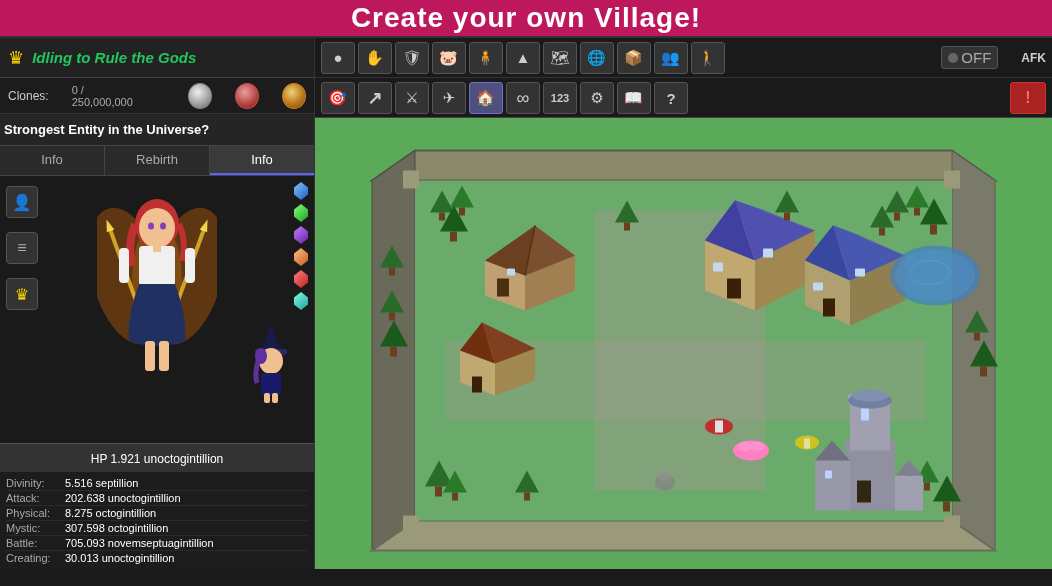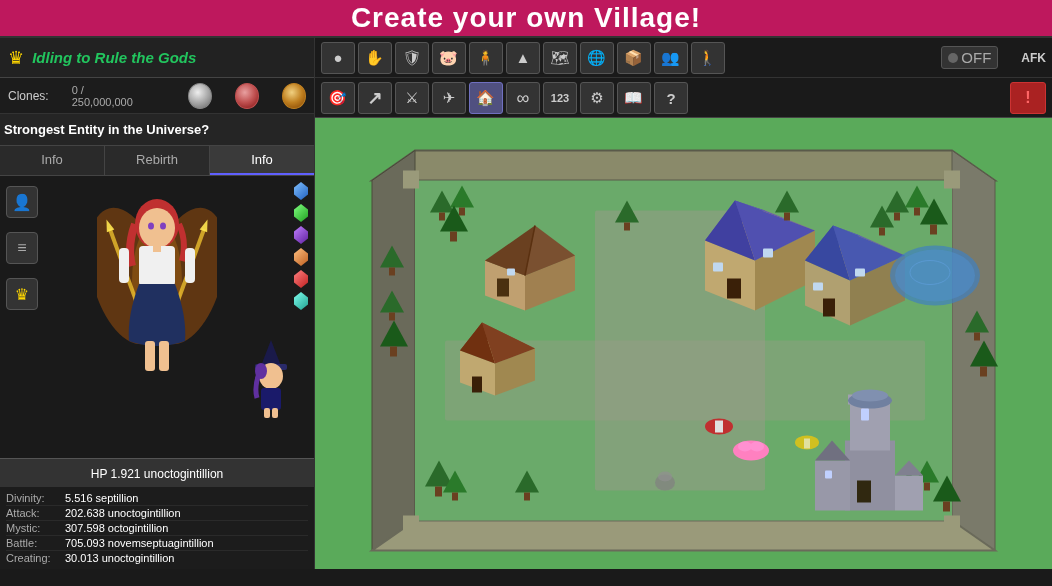--- a/index.html
+++ b/index.html
@@ -481,20 +481,24 @@
     </div>
 
     <div id="stats-table">
       <div class="stat-row">
         <span class="stat-name">Divinity:</span>
         <span class="stat-value">5.516 septillion</span>
       </div>
       <div class="stat-row">
         <span class="stat-name">Attack:</span>
         <span class="stat-value">202.638 unoctogintillion</span>
+      </div>
+      <div class="stat-row">
+        <span class="stat-name">Physical:</span>
+        <span class="stat-value">8.275 octogintillion</span>
       </div>
       <div class="stat-row">
         <span class="stat-name">Mystic:</span>
         <span class="stat-value">307.598 octogintillion</span>
       </div>
       <div class="stat-row">
         <span class="stat-name">Battle:</span>
         <span class="stat-value">705.093 novemseptuagintillion</span>
       </div>
       <div class="stat-row">

